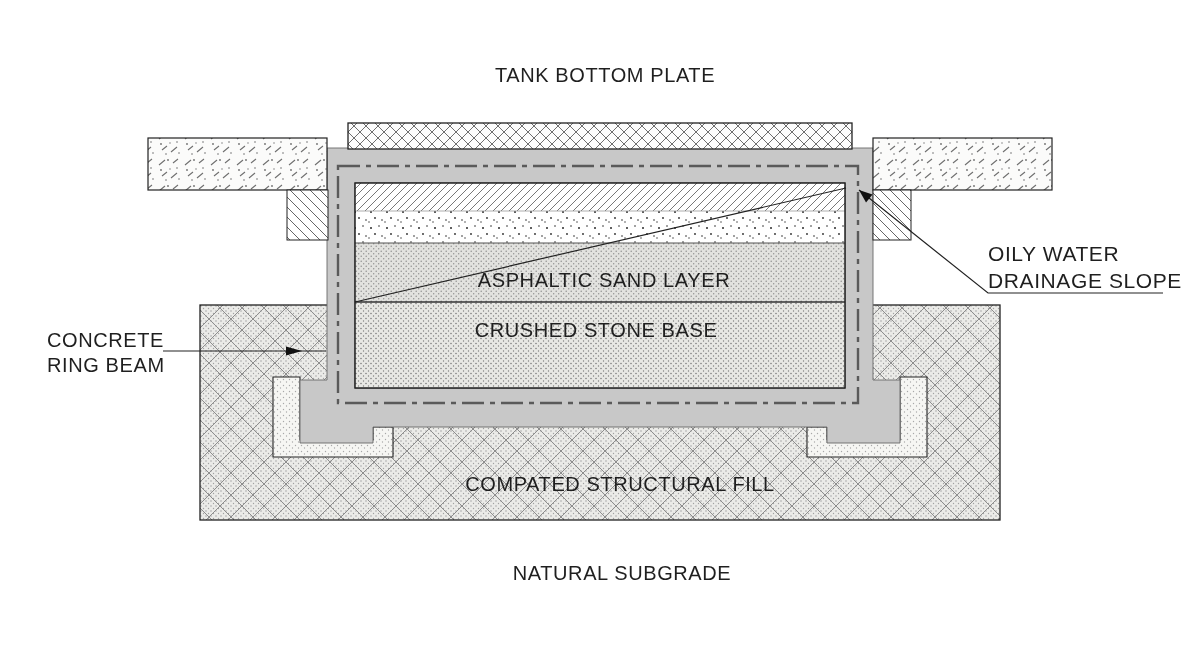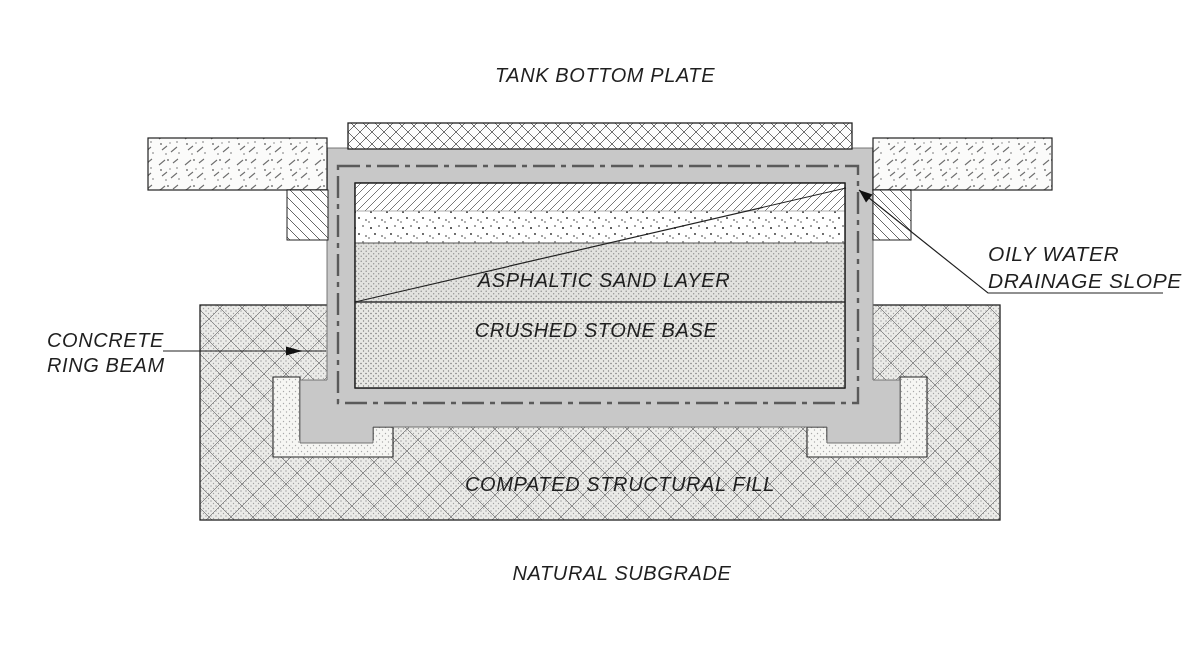--- a/index.html
+++ b/index.html
@@ -1,19 +1,18 @@
 <!DOCTYPE html>
 <html><head>
 <meta charset="utf-8">
 <style>
   html,body{margin:0;padding:0;background:#ffffff;}
   .stage{
     position:relative;width:1200px;height:654px;background:#ffffff;overflow:hidden;
     font-family:"Liberation Sans", sans-serif;
-    font-style:italic;
   }
   svg{position:absolute;left:0;top:0;}
   text{
     font-family:"Liberation Sans", sans-serif;
     fill:#1f1f1f;
     letter-spacing:0.6px;
   }
   .lbl{font-size:20px;}
   .lbl-big{font-size:21px;}
 </style>

